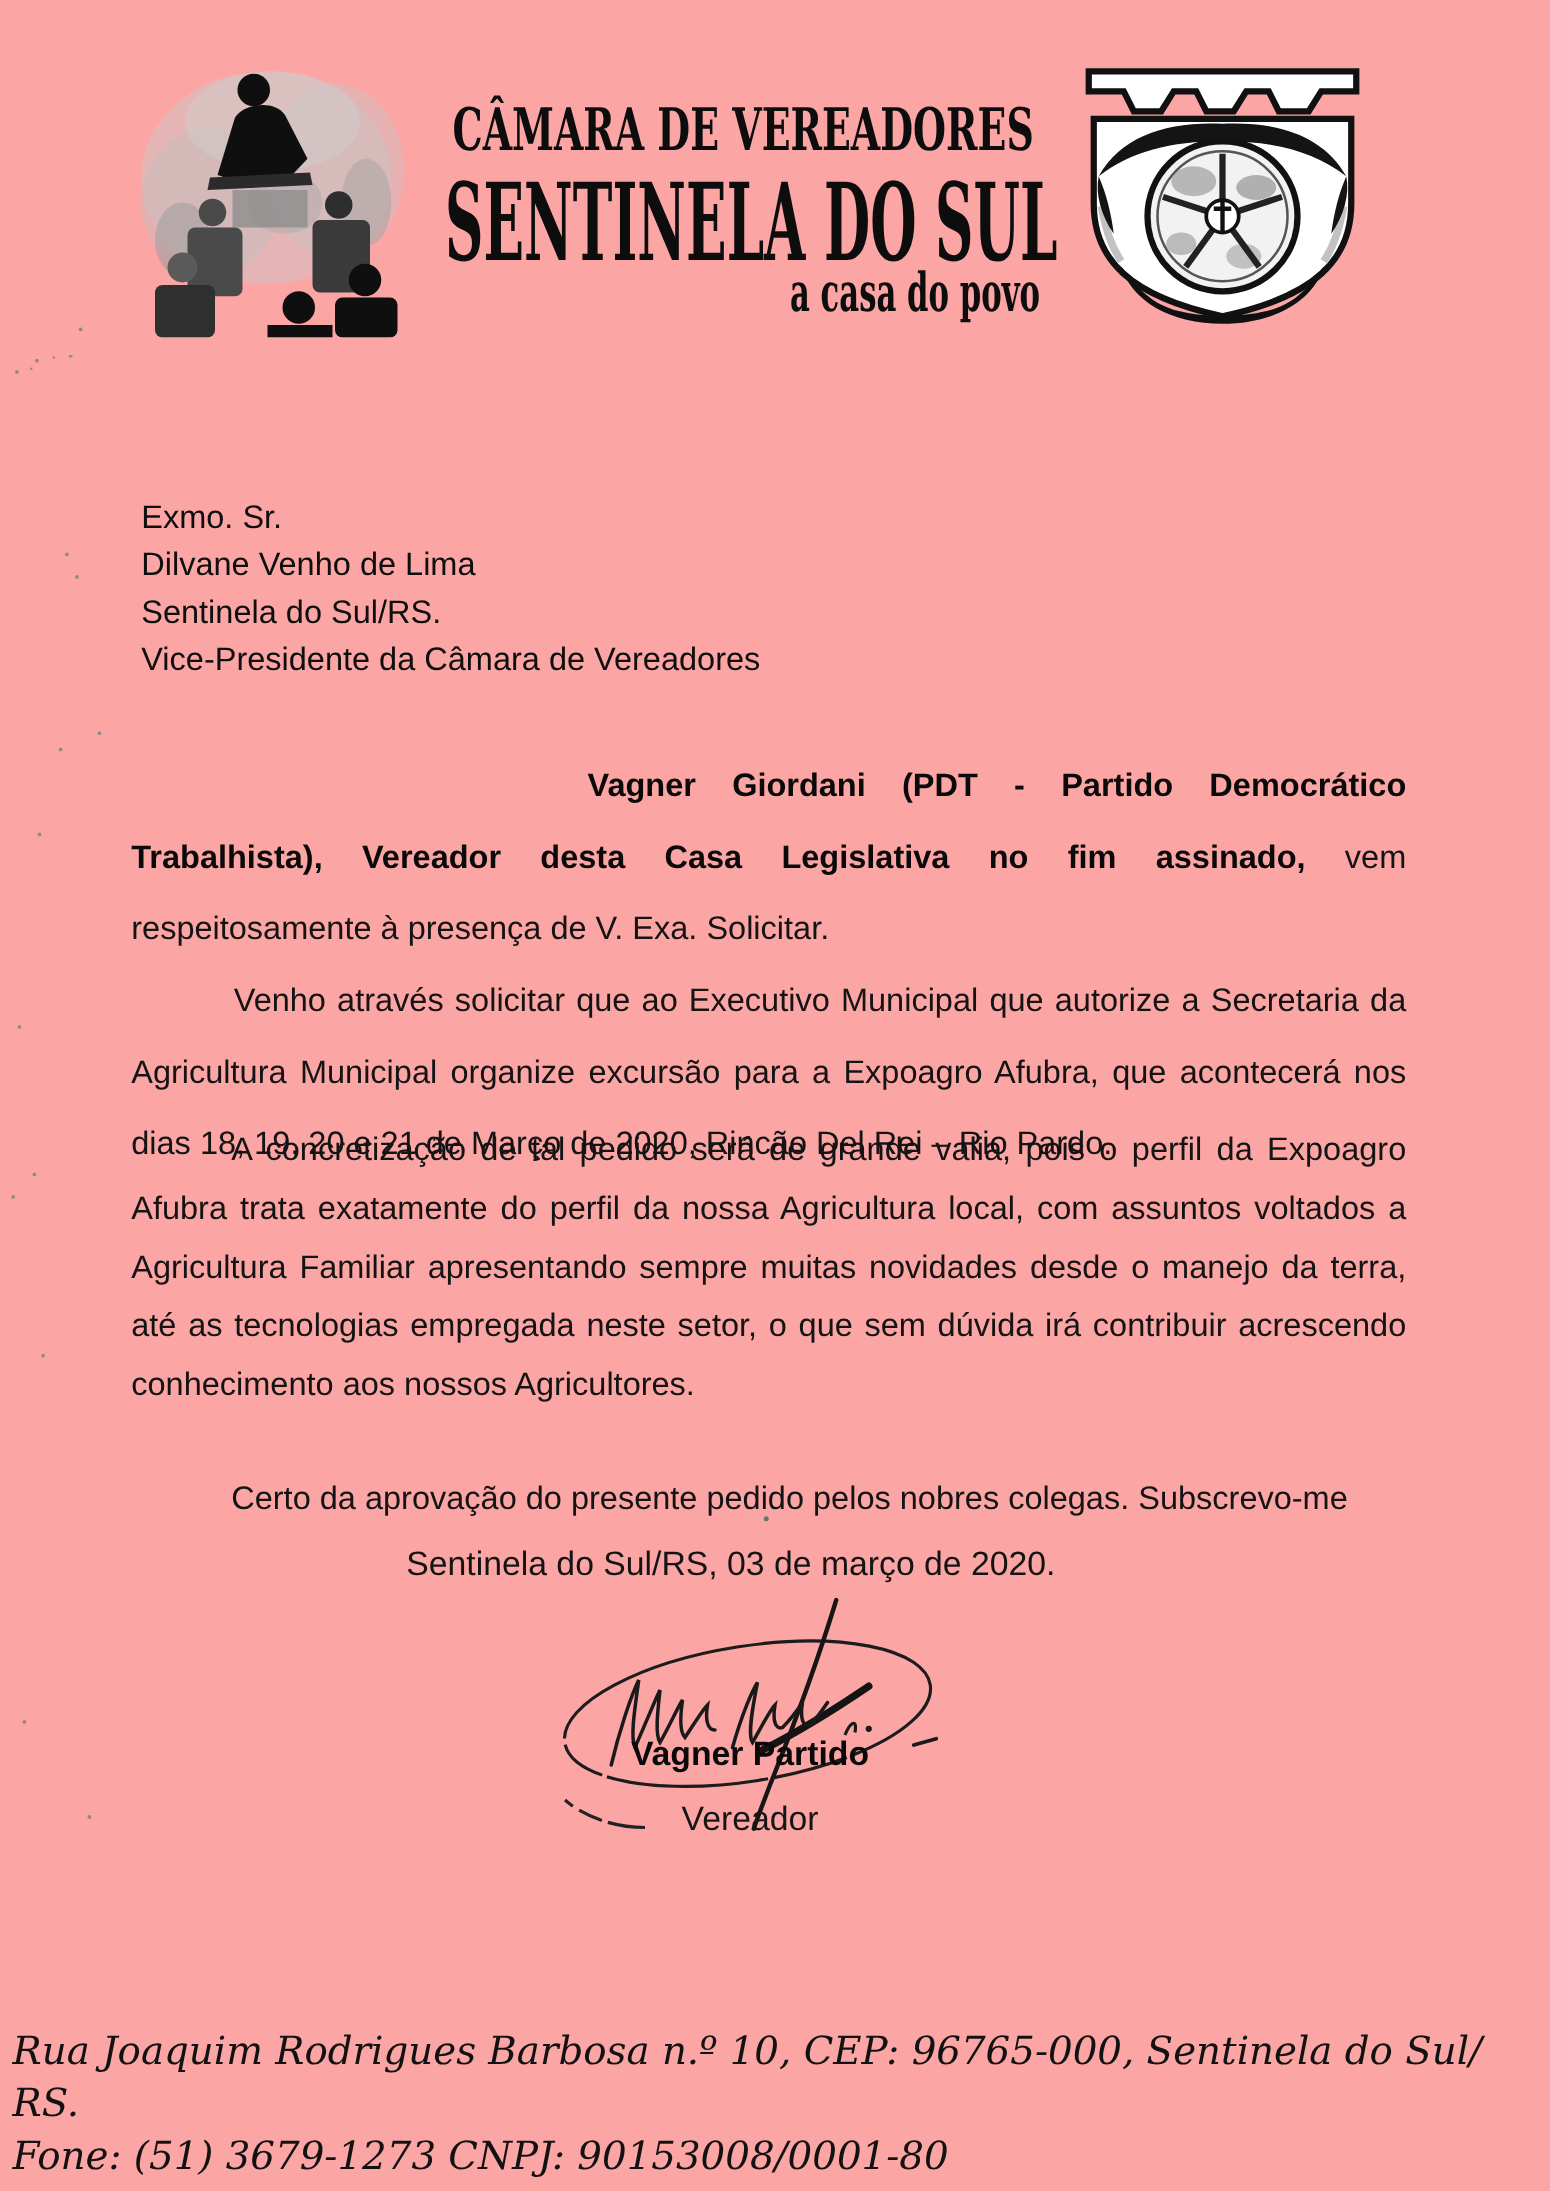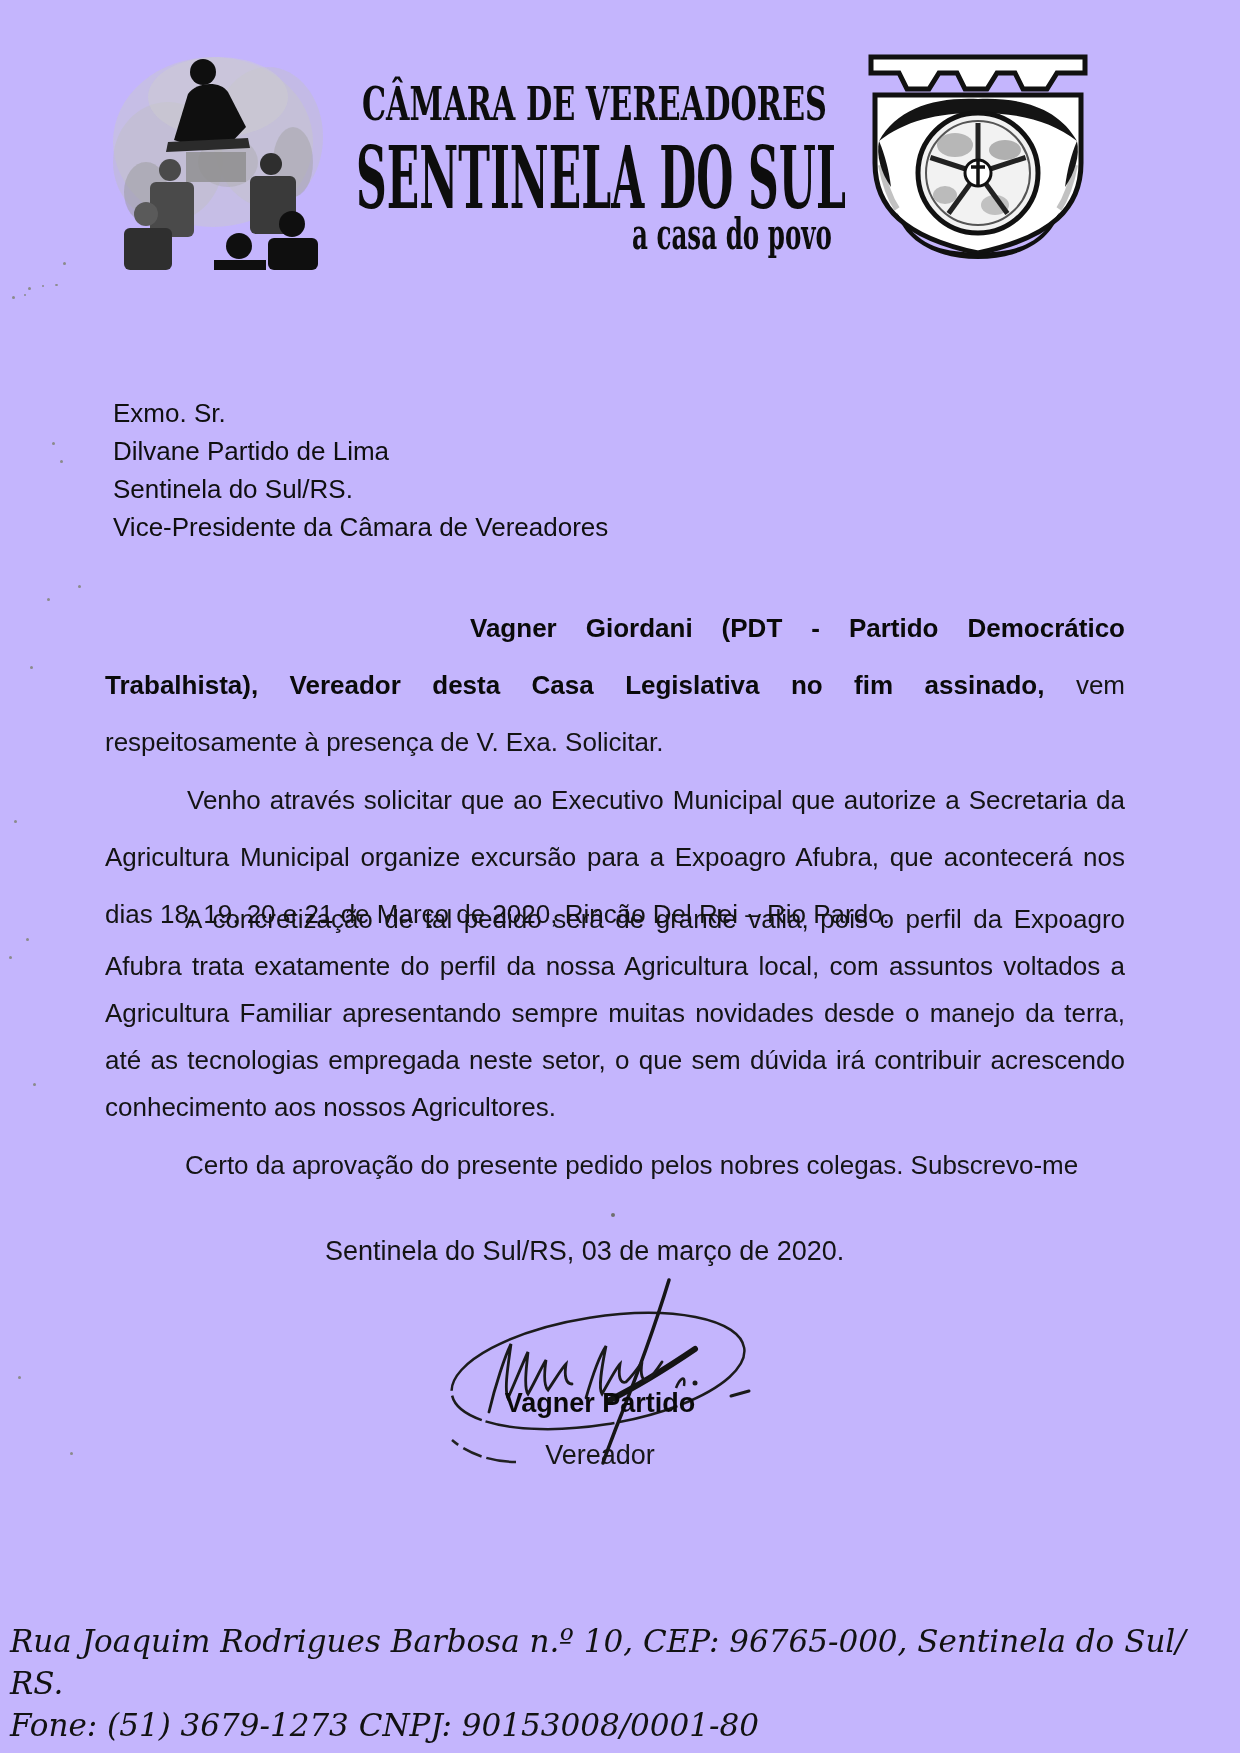--- a/index.html
+++ b/index.html
@@ -1,37 +1,37 @@
 <!DOCTYPE html>
 <html lang="pt"><head>
 <meta charset="utf-8">
 <title>Pedido de Providências 002/2020</title>
 <style>
   html,body{margin:0;padding:0;background:#e8e8e8;}
   .page{
     position:relative;width:1240px;height:1753px;margin:0 auto;
-    background:#c4b5fd;color:#0f0f0f;overflow:hidden;
+    background:#fca5a5;color:#0f0f0f;overflow:hidden;
     font-family:"Liberation Sans",sans-serif;
   }
   
   .hdr-left-logo{position:absolute;left:108px;top:42px;width:218px;height:228px;}
   .hdr-crest{position:absolute;left:845px;top:45px;width:265px;height:215px;}
   .hdr-text{position:absolute;left:348px;top:68px;width:504px;height:192px;}
   .hdr-text text{font-family:"DejaVu Serif",serif;font-weight:bold;fill:#0d0d0d;}
 
   
   .doc-title{position:absolute;left:105px;top:314px;width:1020px;text-align:center;
     font-size:27px;font-weight:bold;letter-spacing:.2px;}
   .recipient{position:absolute;left:113px;top:394px;font-size:26px;line-height:38px;}
   .para{position:absolute;left:105px;width:1020px;font-size:26px;text-align:justify;color:#141414;}
   .p-intro{top:600px;line-height:57px;text-indent:365px;}
   .p-intro b{font-weight:bold;color:#0a0a0a;}
   .p-body1{top:772px;line-height:57px;text-indent:82px;}
   .p-body2{top:896px;line-height:47px;text-indent:80px;}
-  .p-body3{top:1142px;line-height:47px;text-indent:80px;}
+  .p-body3{top:1175px;line-height:47px;text-indent:80px;}
   .date-line{position:absolute;left:325px;top:1236px;font-size:27px;color:#141414;}
 
   
   .sig-scribble{position:absolute;left:400px;top:1268px;width:400px;height:212px;}
   .sig-name{position:absolute;left:400px;top:1388px;width:400px;text-align:center;
     font-size:27px;font-weight:bold;color:#0a0a0a;}
   .sig-role{position:absolute;left:400px;top:1417px;width:400px;text-align:center;
     font-size:27px;color:#161616;margin-top:23px;}
   .sig-dot{position:absolute;left:611px;top:1213px;width:4px;height:4px;background:#6f6f6f;border-radius:50%;}
 
@@ -107,21 +107,21 @@
       <line x1="133" y1="128" x2="85.4" y2="112.5"></line>
     </g>
     <circle cx="133" cy="128" r="13" fill="#ffffff" stroke="#111" stroke-width="3"></circle>
     <path d="M133,115 V141 M126,122 H140" stroke="#111" stroke-width="3.5"></path>
     <path d="M52,168 C75,200 90,206 133,208 C176,206 192,200 214,168 C206,196 174,214 133,214 C92,214 60,196 52,168 Z" fill="#101010"></path>
   </svg>
 
 
   <div class="recipient">
     <div>Exmo. Sr.</div>
-    <div>Dilvane Partido de Lima</div>
+    <div>Dilvane Venho de Lima</div>
     <div>Sentinela do Sul/RS.</div>
     <div>Vice-Presidente da Câmara de Vereadores</div>
   </div>
 
   <div class="para p-intro"><b>Vagner Giordani (PDT - Partido Democrático Trabalhista), Vereador desta Casa Legislativa no fim assinado,</b><span> vem respeitosamente à presença de V. Exa. Solicitar.</span></div>
 
   <div class="para p-body1">Venho através solicitar que ao Executivo Municipal que autorize a Secretaria da Agricultura Municipal organize excursão para a Expoagro Afubra, que acontecerá nos dias 18, 19, 20 e 21 de Março de 2020, Rincão Del Rei – Rio Pardo.</div>
   <div class="para p-body2">A concretização de tal pedido será de grande valia, pois o perfil da Expoagro Afubra trata exatamente do perfil da nossa Agricultura local, com assuntos voltados a Agricultura Familiar apresentando sempre muitas novidades desde o manejo da terra, até as tecnologias empregada neste setor, o que sem dúvida irá contribuir acrescendo conhecimento aos nossos Agricultores.</div>
   <div class="para p-body3">Certo da aprovação do presente pedido pelos nobres colegas. Subscrevo-me</div>
 

